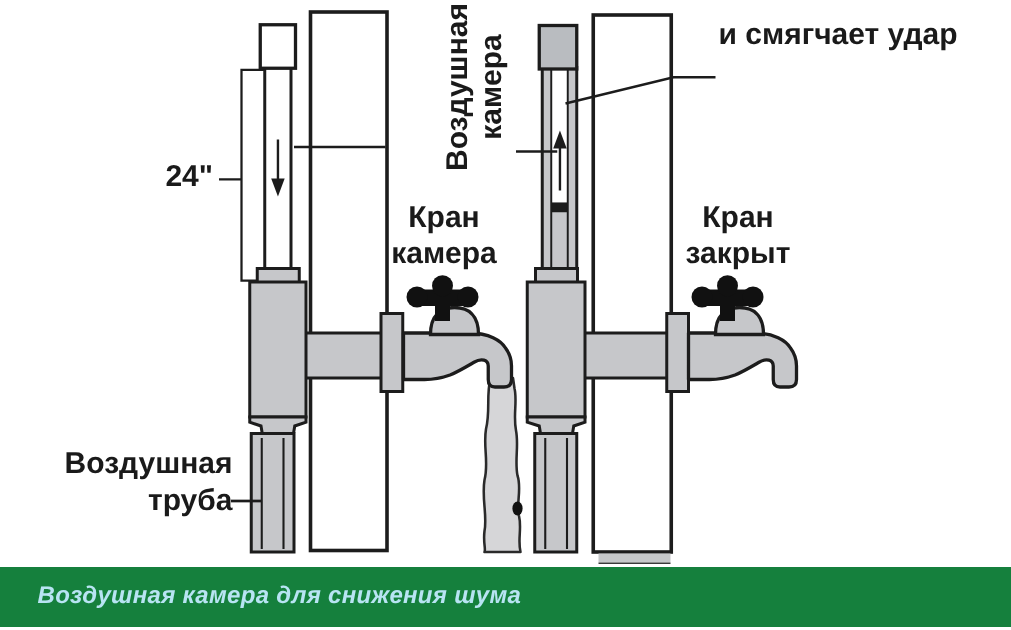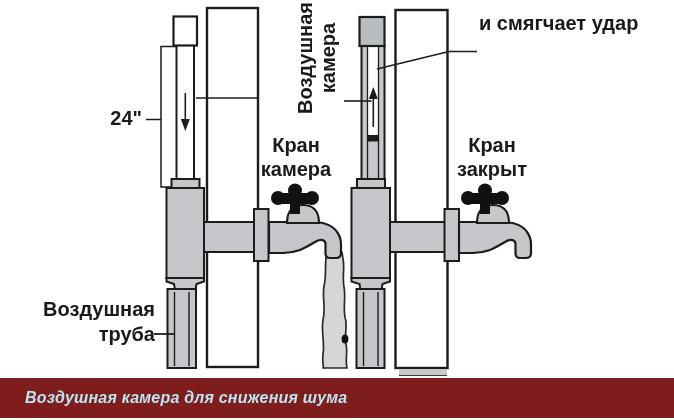--- a/index.html
+++ b/index.html
@@ -144,17 +144,17 @@
 
   <div class="label lbl-note">
     <div>и смягчает удар</div>
   </div>
 
   <div class="label lbl-supply">
     <div>Воздушная</div>
     <div>труба</div>
   </div>
 
-  <div class="caption-bar" style="background-color: #7f1d1d;">
+  <div class="caption-bar" style="background-color: #15803d;">
     <span style="color: rgb(184, 228, 243);">Воздушная камера для снижения шума</span>
   </div>
 
 </div>
 
 </body></html>

